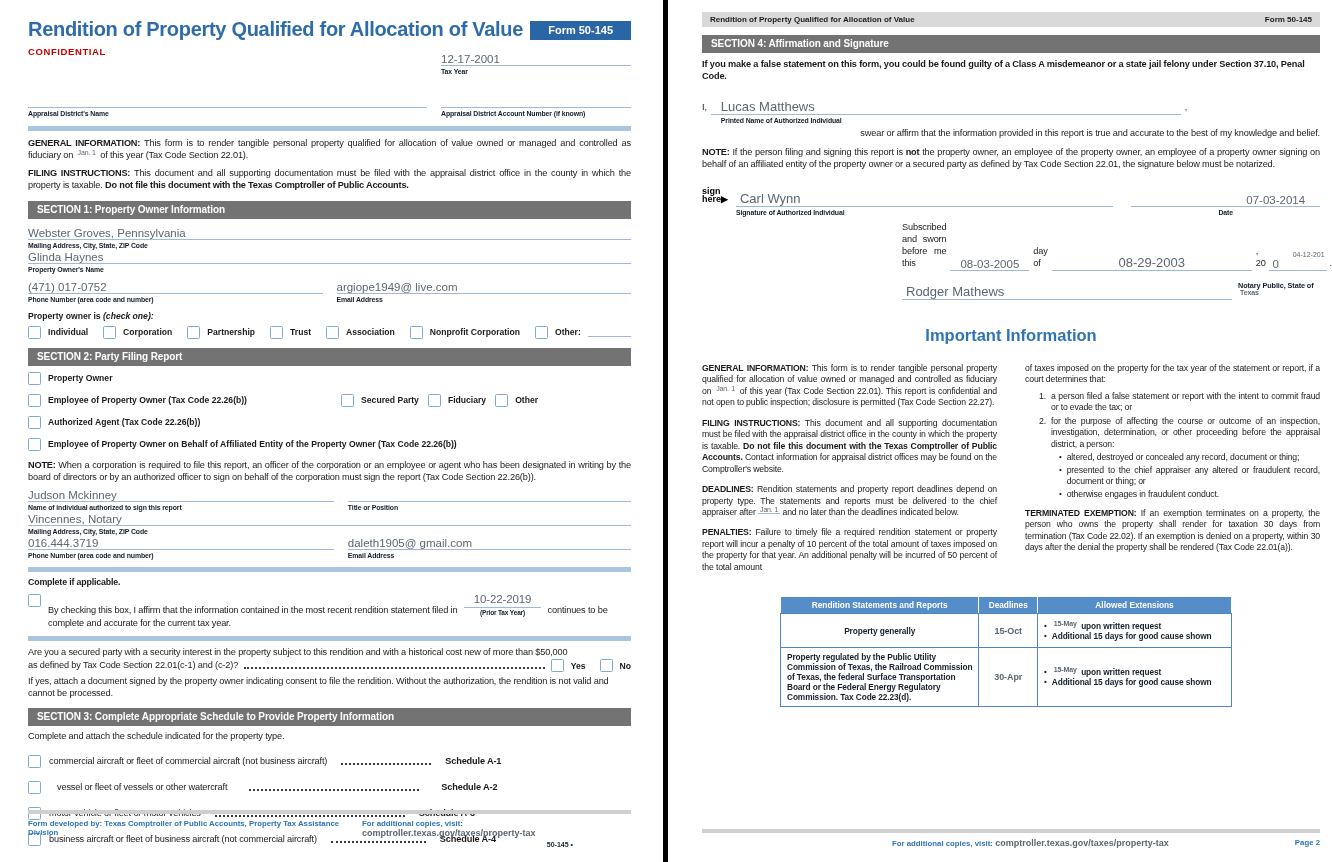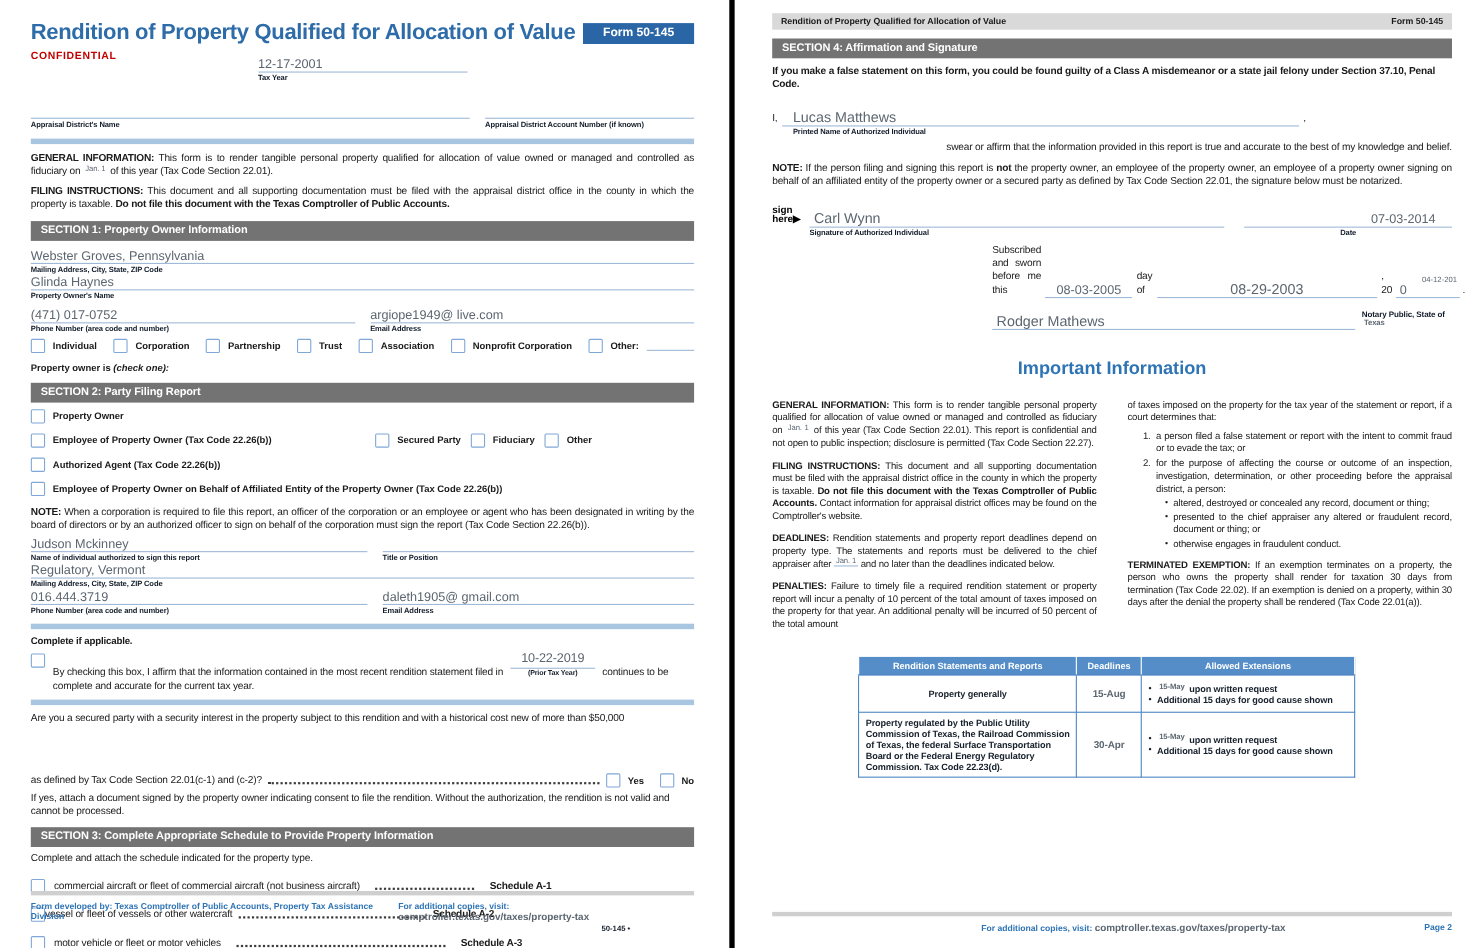--- a/index.html
+++ b/index.html
@@ -74,21 +74,21 @@
 <div class="canvas">
 
   <div class="page p1">
 
     <div class="titlerow">
       <div class="title">Rendition of Property Qualified for Allocation of Value</div>
       <div class="badge">Form 50-145</div>
     </div>
     <div class="confidential">CONFIDENTIAL</div>
 
-    <div style="display:flex; justify-content:center; margin-top:-6px;">
+    <div style="display:flex; justify-content:flex-end; margin-top:-6px;">
       <div class="rightfield">
         <div class="fill">
           <span class="val">12-17-2001</span>
         </div>
         <div class="flabel">Tax Year</div>
       </div>
     </div>
 
     <div class="tworow" style="margin-top:18px;">
       <div style="flex:2.1;">
@@ -137,20 +137,23 @@
         <div class="flabel"><span>Phone Number (area code and number)</span></div>
       </div>
       <div style="flex:1;">
         <div class="fill">
           <span class="val">argiope1949@ live.com</span>
         </div>
         <div class="flabel">Email Address</div>
       </div>
     </div>
 
+    <div style="font-size:8.6px; font-weight:bold; margin-top:8px;">
+      <span>Property owner is</span> <span class="it">(check one):</span>
+    </div>
     <div style="display:flex; align-items:center; gap:6px; margin-top:5px;">
       <span class="cbrow">
           <span class="cb"></span>
           <span>Individual</span>
         </span>
       <span class="cbrow" style="margin-left:9px;">
           <span class="cb"></span>
           <span>Corporation</span>
         </span>
       <span class="cbrow" style="margin-left:9px;">
@@ -167,23 +170,20 @@
         </span>
       <span class="cbrow" style="margin-left:9px;">
           <span class="cb"></span>
           <span>Nonprofit Corporation</span>
         </span>
       <span class="cbrow" style="margin-left:9px; flex:1;">
           <span class="cb"></span>
           <span>Other:</span>
           <span class="fill" style="flex:1; min-height:10px;"></span>
         </span>
-    </div>
-    <div style="font-size:8.6px; font-weight:bold; margin-top:8px;">
-      <span>Property owner is</span> <span class="it">(check one):</span>
     </div>
 
     <div class="secbar" style="margin-top:9px;">SECTION 2: Party Filing Report</div>
 
     <div style="display:flex; margin-top:6px;">
       <div style="flex:1.08; display:flex; flex-direction:column; gap:9px;">
         <span class="cbrow">
             <span class="cb"></span>
             <span>Property Owner</span>
           </span>
@@ -229,21 +229,21 @@
         </div>
         <div class="flabel">Name of individual authorized to sign this report</div>
       </div>
       <div style="flex:1;">
         <div class="fill"></div>
         <div class="flabel">Title or Position</div>
       </div>
     </div>
     <div>
       <div class="fill">
-        <span class="val">Regulatory, Vermont</span>
+        <span class="val">Vincennes, Notary</span>
       </div>
       <div class="flabel">Mailing Address, City, State, ZIP Code</div>
     </div>
     <div class="tworow">
       <div style="flex:1.08;">
         <div class="fill">
           <span class="val">016.444.3719</span>
         </div>
         <div class="flabel">Phone Number (area code and number)</div>
       </div>
@@ -268,21 +268,21 @@
         </span>
         <span>continues to be complete and accurate for the current tax year.</span>
       </div>
     </div>
 
     <div class="hbar" style="margin:7px 0 6px;"></div>
 
     <div class="para" style="text-align:left;">
       <span>Are you a secured party with a security interest in the property subject to this rendition and with a historical cost new of more than $50,000</span>
     </div>
-    <div style="display:flex; align-items:flex-end;margin-top:44px;">
+    <div style="display:flex; align-items:flex-end;">
       <span class="para">as defined by Tax Code Section 22.01(c-1) and (c-2)?</span>
       <span class="leader"></span>
       <span class="cbrow">
           <span class="cb"></span>
           <span>Yes</span>
         </span>
       <span class="cbrow" style="margin-left:14px;">
           <span class="cb"></span>
           <span>No</span>
         </span>
@@ -293,21 +293,21 @@
 
     <div class="para" style="margin-top:5px; text-align:left;">Complete and attach the schedule indicated for the property type.</div>
 
     <div style="display:flex; flex-direction:column; gap:13px; margin-top:12px;">
       <div style="display:flex; align-items:flex-end; gap:8px;">
         <span class="cb"></span>
         <span class="para">commercial aircraft or fleet of commercial aircraft (not business aircraft)</span>
         <span class="leader" style="max-width:90px;"></span>
         <span class="para" style="font-weight:bold; width:70px;">Schedule A-1</span>
       </div>
-      <div style="display:flex; align-items:flex-end; gap:0;">
+      <div style="display:flex; align-items:flex-end; gap:16px;">
         <span class="cb"></span>
         <span class="para">vessel or fleet of vessels or other watercraft</span>
         <span class="leader" style="max-width:170px;"></span>
         <span class="para" style="font-weight:bold; width:70px;">Schedule A-2</span>
       </div>
       <div style="display:flex; align-items:flex-end; gap:8px;">
         <span class="cb"></span>
         <span class="para">motor vehicle or fleet or motor vehicles</span>
         <span class="leader" style="max-width:190px;"></span>
         <span class="para" style="font-weight:bold; width:70px;">Schedule A-3</span>
@@ -472,21 +472,21 @@
       <thead>
         <tr>
           <th style="width:44%;">Rendition Statements and Reports</th>
           <th style="width:13%;">Deadlines</th>
           <th style="width:43%;">Allowed Extensions</th>
         </tr>
       </thead>
       <tbody>
         <tr>
           <td class="ctr" style="height:34px;">Property generally</td>
-          <td class="ctr"><span class="val" style="font-size:9px;">15-Aug</span></td>
+          <td class="ctr"><span class="val" style="font-size:9px;">15-Oct</span></td>
           <td>
             <div class="extline">
               <span><span class="supval">15-May</span>
               <span>upon written request</span></span>
             </div>
             <div class="extline">
               <span>Additional 15 days for good cause shown</span>
             </div>
           </td>
         </tr>

